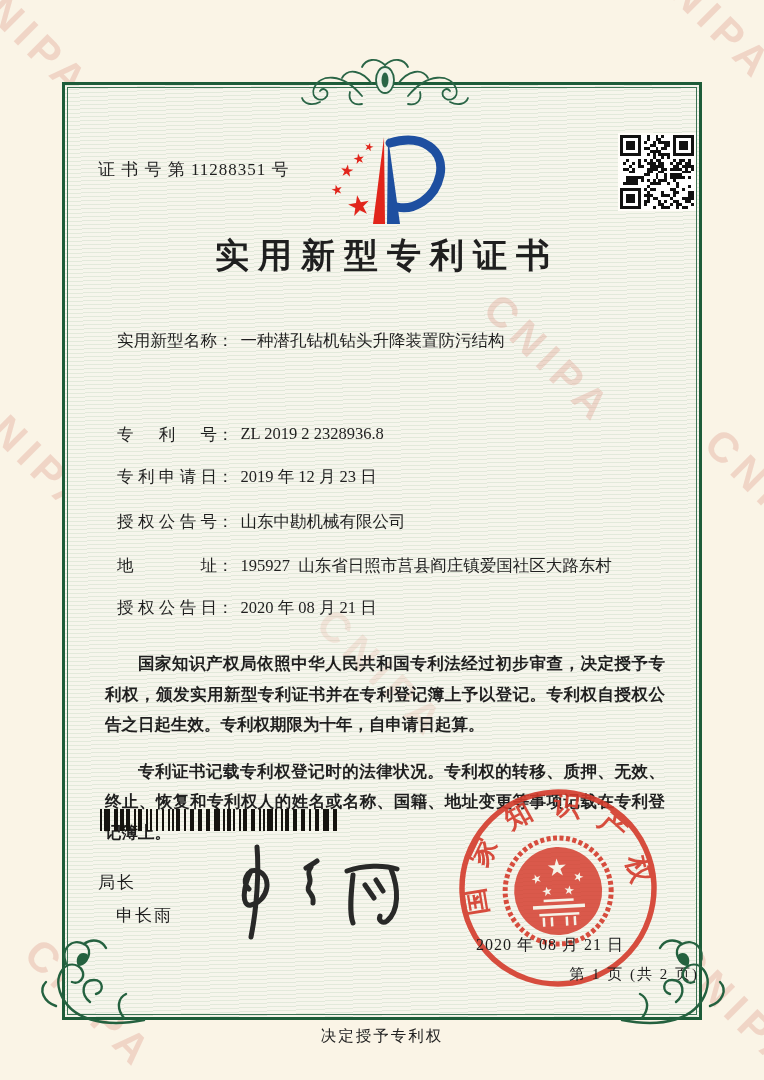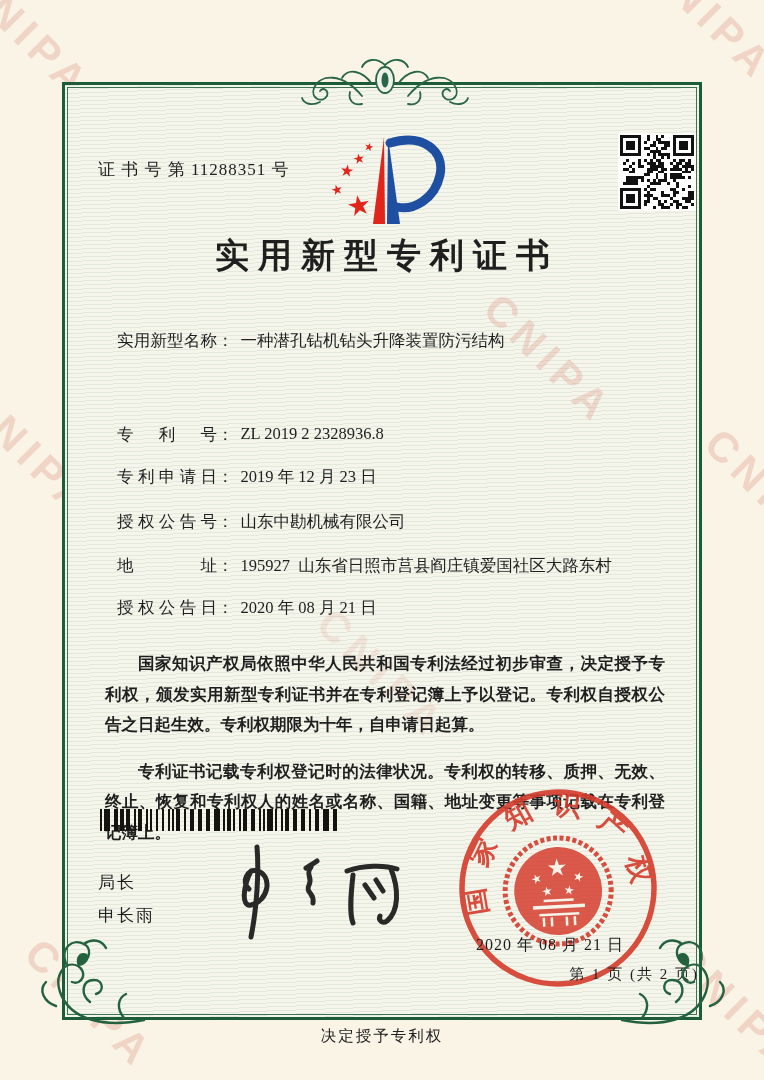--- a/index.html
+++ b/index.html
@@ -30,21 +30,21 @@
   .fgroup{position:absolute;top:0;white-space:nowrap;}
   .flabel{display:inline-block;width:100px;text-align:justify;text-align-last:justify;vertical-align:top;}
   .fcolon{display:inline-block;vertical-align:top;}
   .fvalue{display:inline-block;margin-left:7px;vertical-align:top;white-space:pre;}
 
   .paras{position:absolute;left:24px;top:548px;width:592px;font-size:16.5px;line-height:30.5px;text-align:justify;}
   .paras p{margin:16px;text-indent:2em;font-weight:bold;}
 
   .barcode{position:absolute;left:35px;top:724px;}
   .officer-role{position:absolute;left:33px;top:786px;font-size:17px;letter-spacing:2px;}
-  .officer-name{position:absolute;left:33px;top:819px;font-size:17px;letter-spacing:2px;}
+  .officer-name{position:absolute;left:51px;top:819px;font-size:17px;letter-spacing:2px;}
   .signature{position:absolute;left:148px;top:756px;}
   .seal{position:absolute;left:388px;top:698px;}
   .seal-date{position:absolute;left:380px;top:850px;width:210px;text-align:center;
              font-size:16px;color:#1d1d1d;letter-spacing:1px;white-space:pre;}
   .page-info{position:absolute;left:0;top:880px;width:100%;text-align:right;font-size:15px;letter-spacing:2px;}
 
   .crest{position:absolute;left:225px;top:-29px;z-index:3;}
   .flourish{position:absolute;z-index:2;}
   .flourish.left{left:26px;top:936px;}
   .flourish.right{left:618px;top:936px;transform:scaleX(-1);}

